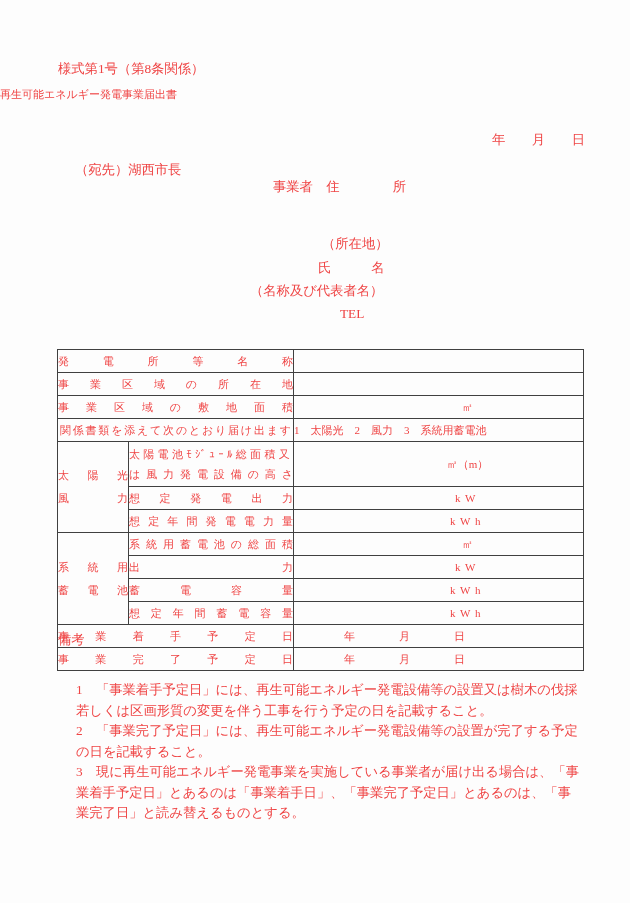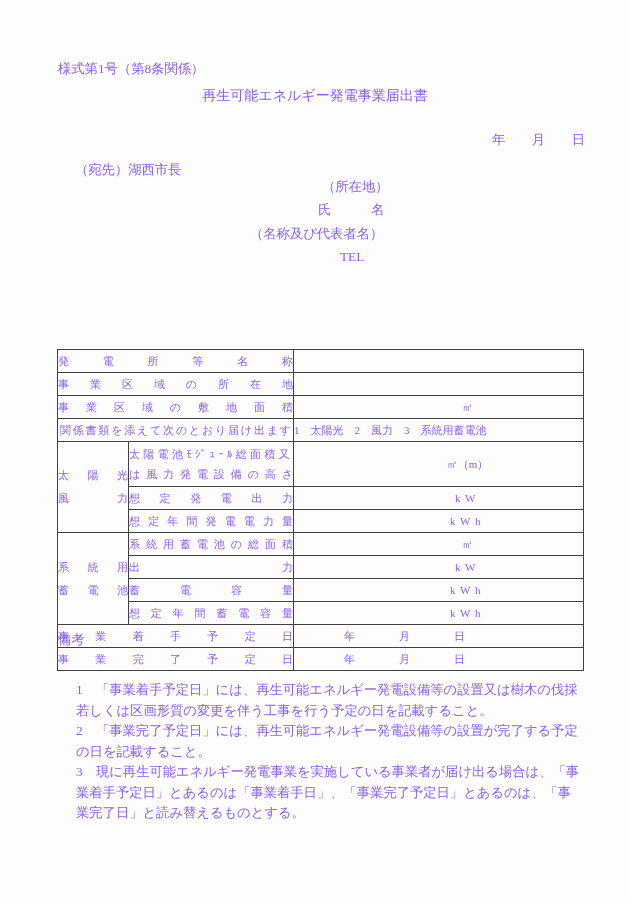--- a/index.html
+++ b/index.html
@@ -1,34 +1,34 @@
 <!DOCTYPE html>
 <html><head>
 <meta charset="utf-8">
 <style>
   html,body{margin:0;padding:0;background:#e8e8e8;}
   .page{
     position:relative;
     width:630px;height:903px;
     margin:0 auto;
     background:#fdfdfd;
-    color:#8b5cf6;
+    color:#ef4444;
     font-family:"Liberation Serif","DejaVu Serif",serif;
     font-size:13.3px;
     overflow:hidden;
   }
   .abs{position:absolute;}
   .form-number{left:58px;top:60px;}
-  .doc-title{left:0;right:0;top:87px;text-align:center;font-size:14px;}
+  .doc-title{left:0;right:0;top:87px;text-align:left;font-size:11px;}
   .date-top{right:45px;top:131px;}
   .addressee{left:75px;top:161px;}
   .applicant{left:250px;top:175px;line-height:23.3px;}
   .applicant div{white-space:pre;}
   .ml23{margin-left:23px;}
-  .ml72{margin-left:72px;}
+  .ml72{margin-left:72px;margin-top:34px;}
   .ml93{margin-left:68px;}
   .ml0{margin-left:0;}
   .ml90{margin-left:90px;}
   .intro{left:58px;top:299px;width:530px;line-height:25px;white-space:pre-line;}
   .main-table{
     position:absolute;left:57px;top:349px;
     width:526px;border-collapse:collapse;table-layout:fixed;
     font-size:11px;
   }
   .main-table td{
@@ -68,20 +68,21 @@
 
   <div class="abs form-number">様式第1号（第8条関係）</div>
 
   <div class="abs doc-title">再生可能エネルギー発電事業届出書</div>
 
   <div class="abs date-top">年　　月　　日</div>
 
   <div class="abs addressee">（宛先）湖西市長</div>
 
   <div class="abs applicant">
+    <div class="ml23">事業者　住　　　　所</div>
     <div class="ml72">（所在地）</div>
     <div class="ml93">氏　　　名</div>
     <div class="ml0">（名称及び代表者名）</div>
     <div class="ml90">TEL</div>
   </div>
 
 
   <table class="main-table">
     <colgroup>
         <col style="width:71px">

